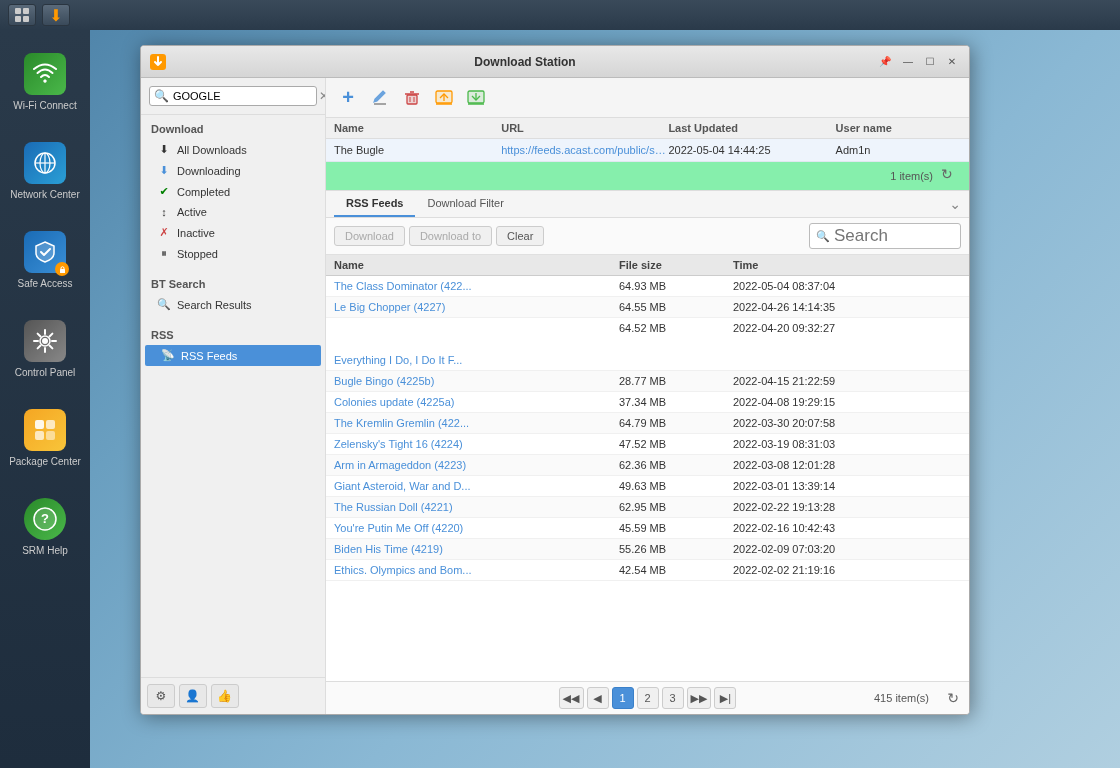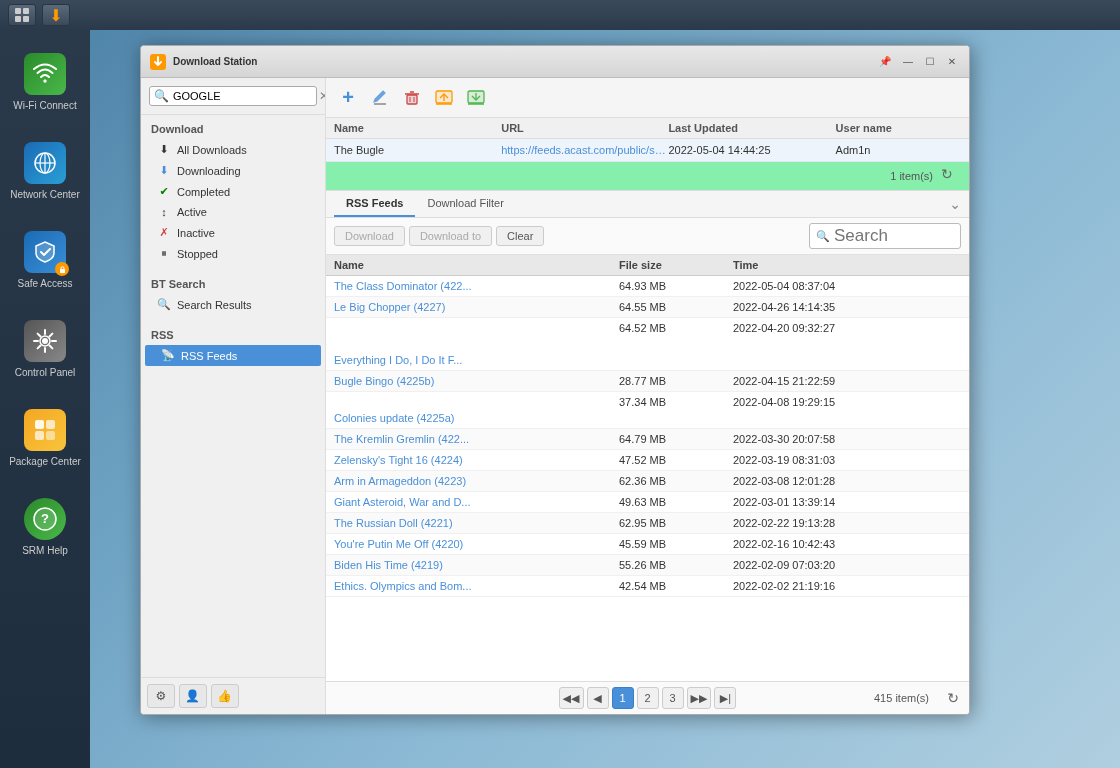--- a/index.html
+++ b/index.html
@@ -135,23 +135,23 @@
     }
 
     .window-icon {
       width: 18px;
       height: 18px;
       margin-right: 6px;
     }
 
     .window-title {
       flex: 1;
-      text-align: left;
+      text-align: center;
       font-weight: bold;
-      font-size: 10px;
+      font-size: 12px;
       color: #333;
     }
 
     .window-controls {
       display: flex;
       gap: 4px;
     }
 
     .win-btn {
       width: 18px;
@@ -772,21 +772,21 @@
     <div style="overflow:hidden;text-overflow:ellipsis;white-space:nowrap;color:#4a90d9;margin-top:32px;">Everything I Do, I Do It F...</div>
     <div>64.52 MB</div>
     <div>2022-04-20 09:32:27</div>
   </div>
             <div class="feed-row">
     <div style="overflow:hidden;text-overflow:ellipsis;white-space:nowrap;color:#4a90d9;">Bugle Bingo (4225b)</div>
     <div>28.77 MB</div>
     <div>2022-04-15 21:22:59</div>
   </div>
             <div class="feed-row">
-    <div style="overflow:hidden;text-overflow:ellipsis;white-space:nowrap;color:#4a90d9;margin-top:16px;">Colonies update (4225a)</div>
+    <div style="overflow:hidden;text-overflow:ellipsis;white-space:nowrap;color:#4a90d9;">Colonies update (4225a)</div>
     <div>37.34 MB</div>
     <div>2022-04-08 19:29:15</div>
   </div>
             <div class="feed-row">
     <div style="overflow:hidden;text-overflow:ellipsis;white-space:nowrap;color:#4a90d9;">The Kremlin Gremlin (422...</div>
     <div>64.79 MB</div>
     <div>2022-03-30 20:07:58</div>
   </div>
             <div class="feed-row">
     <div style="overflow:hidden;text-overflow:ellipsis;white-space:nowrap;color:#4a90d9;">Zelensky's Tight 16 (4224)</div>

